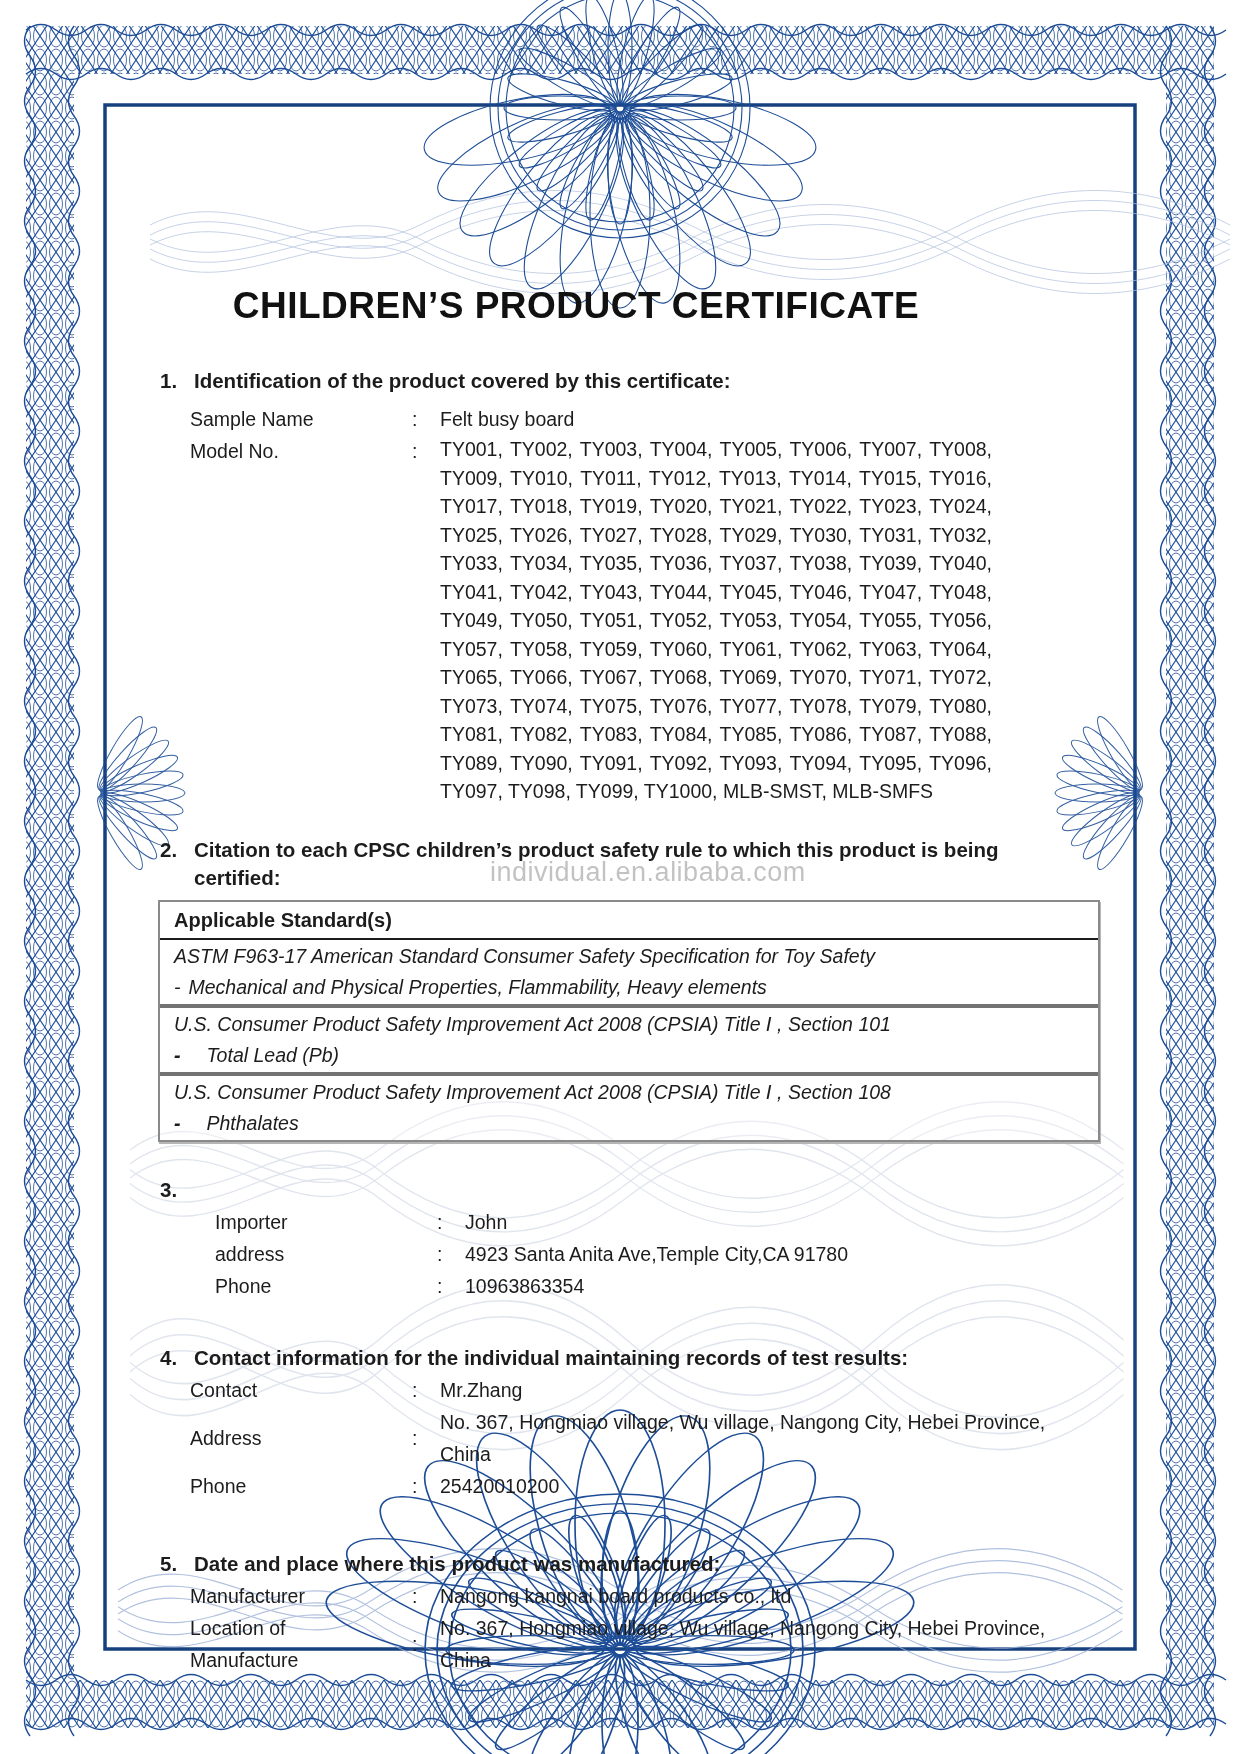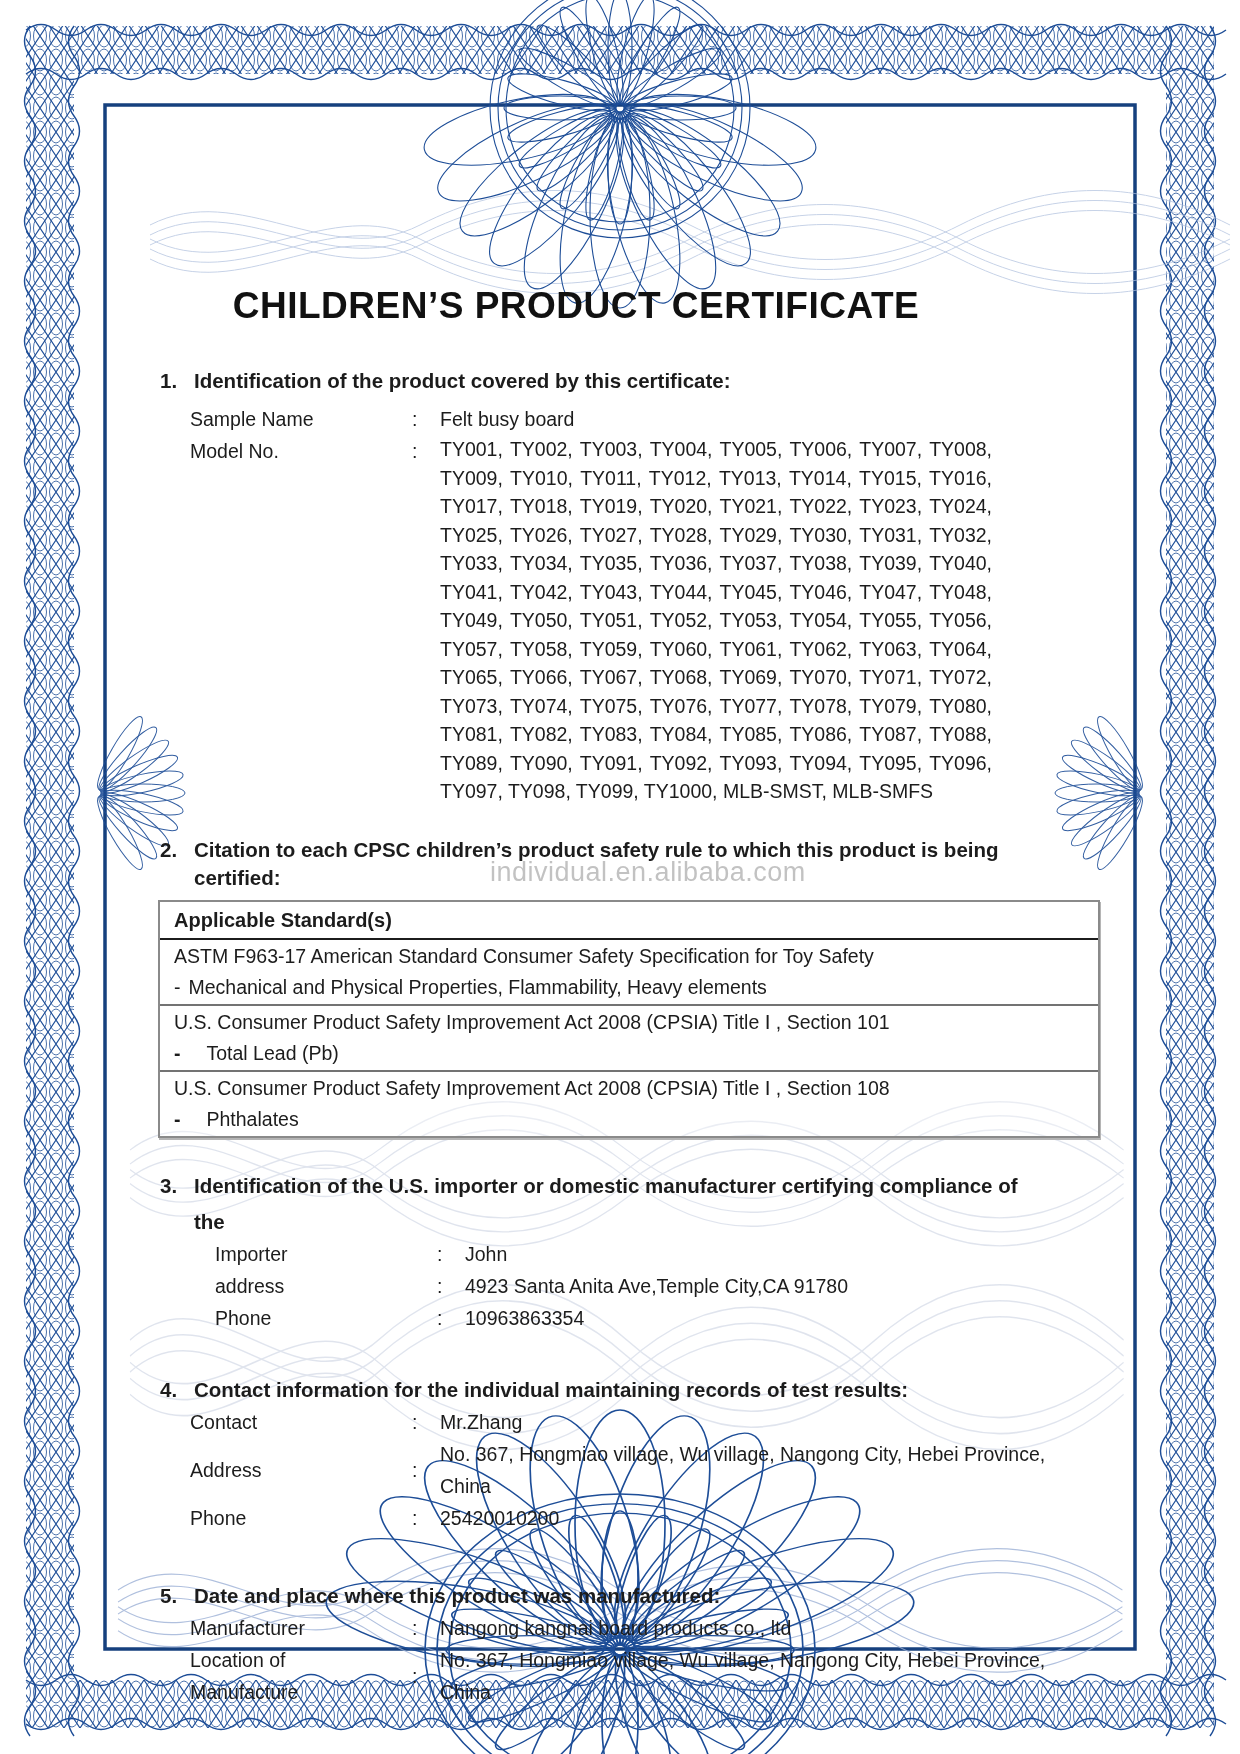--- a/index.html
+++ b/index.html
@@ -55,22 +55,22 @@
 
   .table{
     margin-left:53px;margin-top:8px;width:938px;
     border:2px solid #8a8a8a;box-shadow:1px 2px 0 #b5b5b5;
     background:rgba(255,255,255,.35);
   }
   .t-head{
     font-weight:bold;font-size:20px;line-height:32px;padding:2px 14px;
     border-bottom:2px solid #1c1c1c;
   }
-  .t-row{padding:1px 0;}
-  .t-row + .t-row{border-top:2px solid #737373;}
+  .t-row{padding:1px 0;font-style:italic;}
+  .t-row + .t-row{border-top:4px solid #737373;}
   .t-line1,.t-line2{line-height:31px;padding:0 14px;font-size:19.5px;}
   .t-row .dash{margin-right:8px;}
   .t-row.indent .dash{font-weight:bold;margin-right:26px;}
 
   
   .band-edges{stroke:#1d4d97;stroke-width:1.4;fill:none;}
   .ink{stroke:#1d4d97;stroke-width:1.1;fill:none;}
   .ink2{stroke:#1d4d97;stroke-width:1;fill:none;opacity:.9;}
   .lm1{stroke:#aebfdd;stroke-width:1;fill:none;opacity:.7;}
   .lm2{stroke:#c7cfe0;stroke-width:1;fill:none;opacity:.55;}
@@ -267,21 +267,20 @@
           <span class="dash">-</span><span>Phthalates</span>
         </div>
       </div>
     </div>
   </section>
 
   <section class="sec3">
     <div class="sec-head">
       <span class="n">3.</span>
       <span class="t">
-        <span class="hl">Identification of the U.S. importer or domestic manufacturer certifying compliance of the</span>
       </span>
     </div>
     <div class="rows">
       <div class="kv">
         <span class="k">Importer</span>
         <span class="c">:</span>
         <span class="v">John</span>
       </div>
       <div class="kv">
         <span class="k">address</span>

